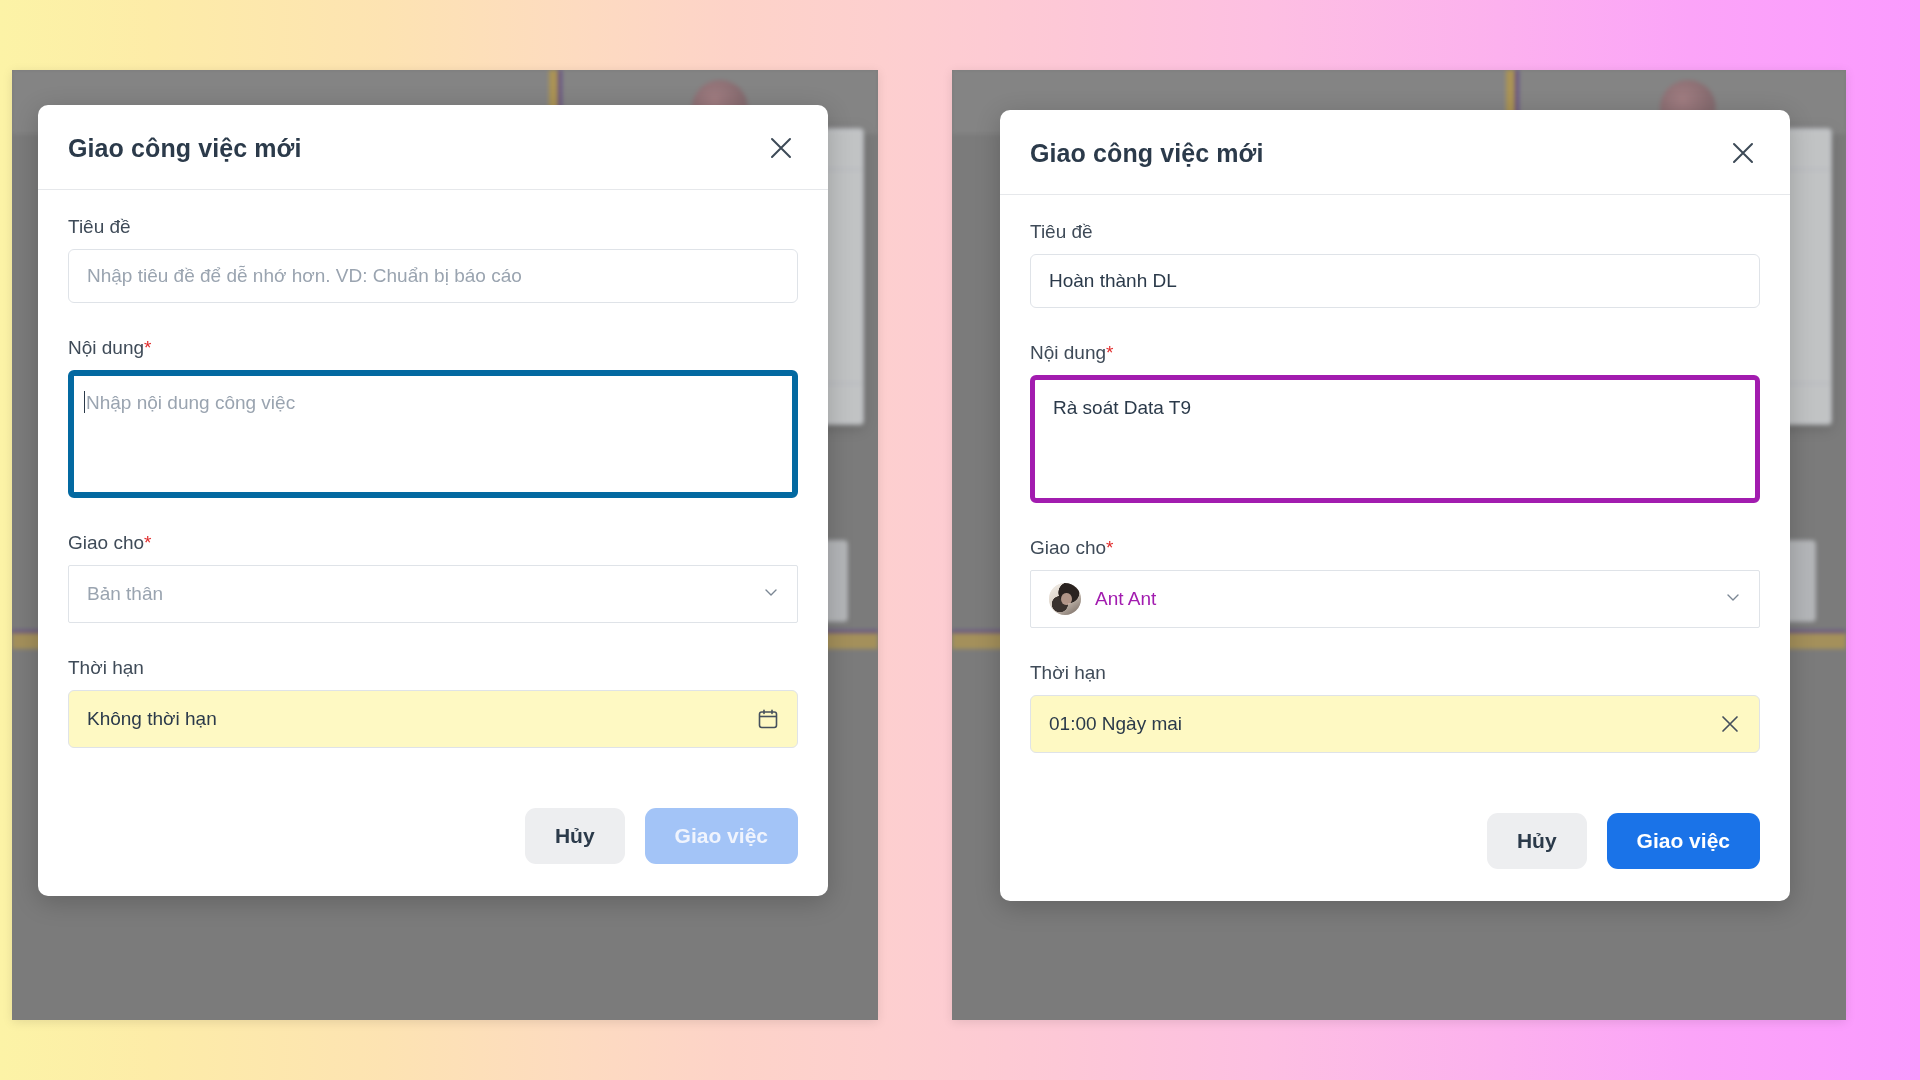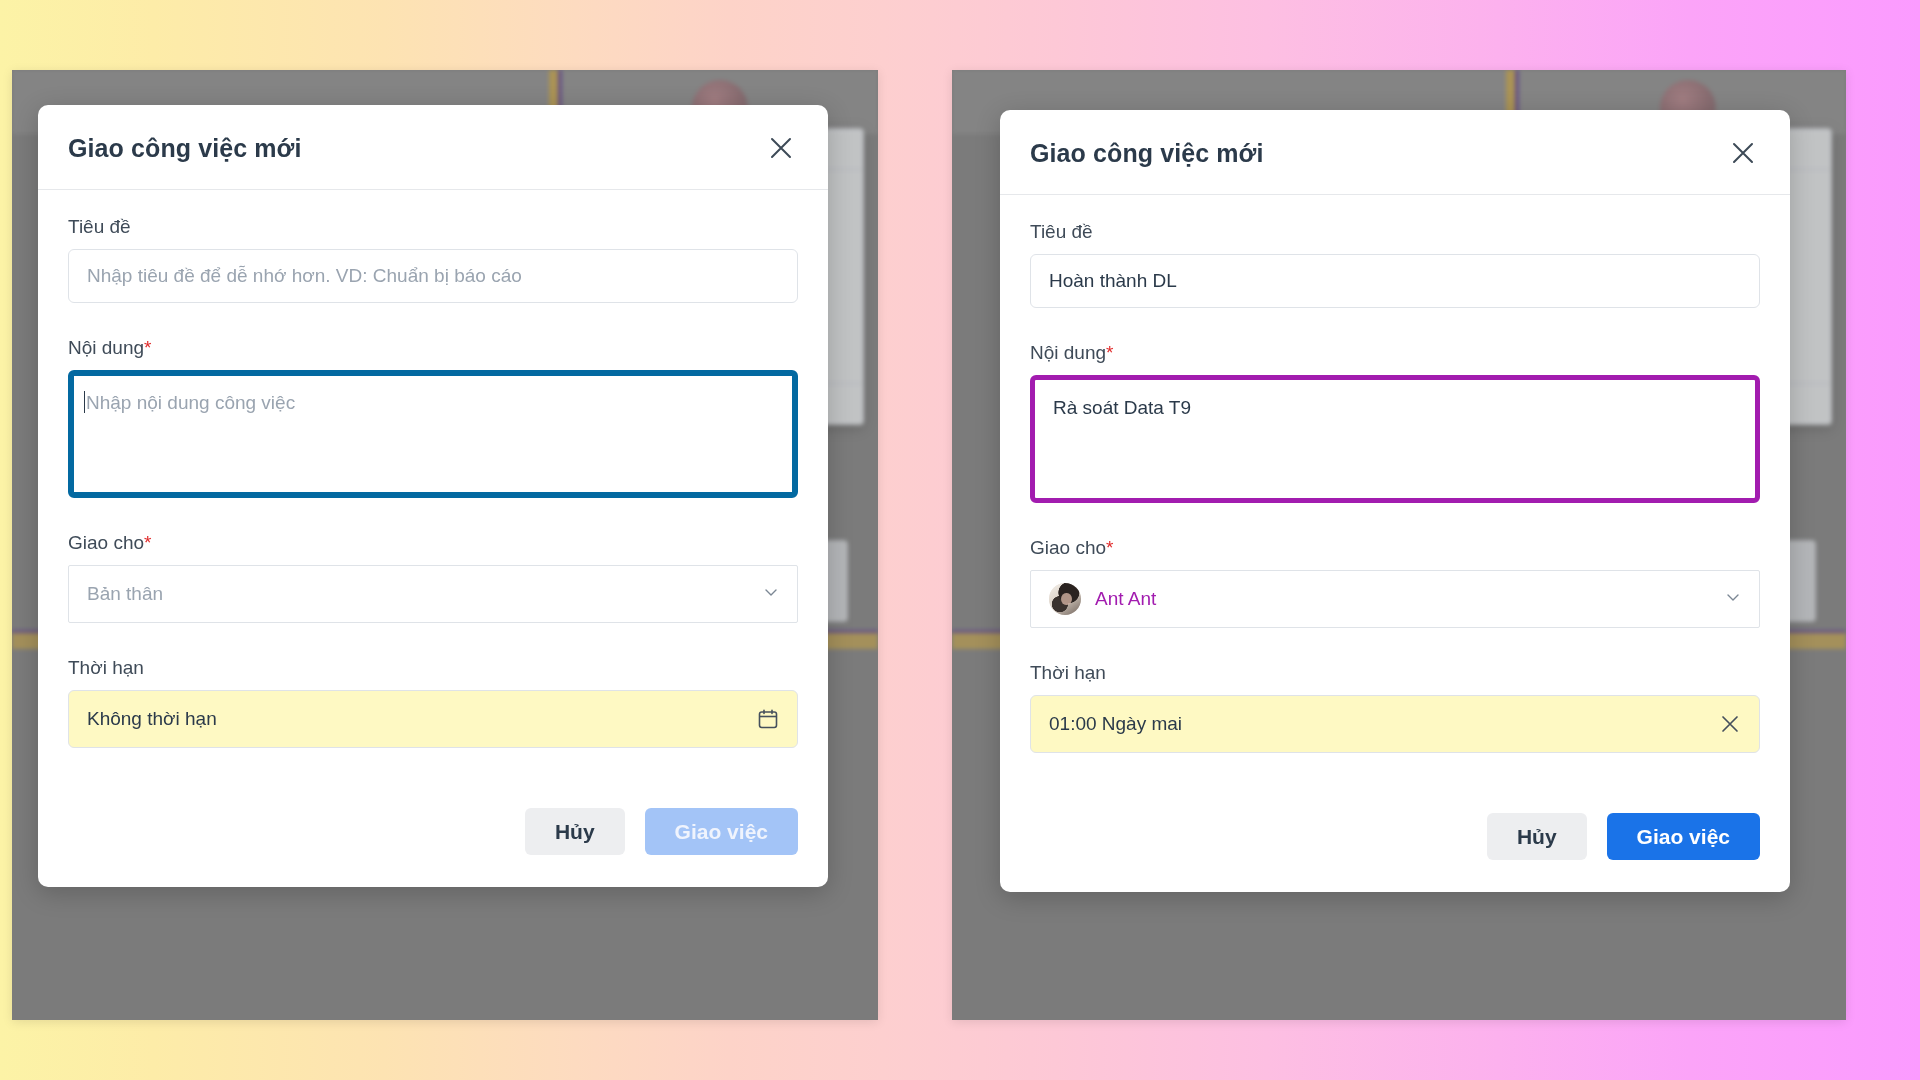--- a/index.html
+++ b/index.html
@@ -245,26 +245,26 @@
   }
 
   .dlg-foot {
     display: flex;
     justify-content: flex-end;
     gap: 20px;
     padding: 18px 30px 32px 30px;
   }
   .btn {
     border: none;
-    border-radius: 6px;
+    border-radius: 11px;
     font-size: 21px;
     font-weight: bold;
     font-family: inherit;
     padding: 0 30px;
-    height: 47px;
+    height: 56px;
     cursor: pointer;
   }
   .btn-cancel { background: #edeef0; color: #2b3a4a; }
   .btn-submit { background: #1a73e8; color: #ffffff; }
   .btn-submit.disabled { background: #a3c4f7; color: #f0f4fd; cursor: default; }
 </style>
 </head>
 <body>
 
 <div id="stage">

